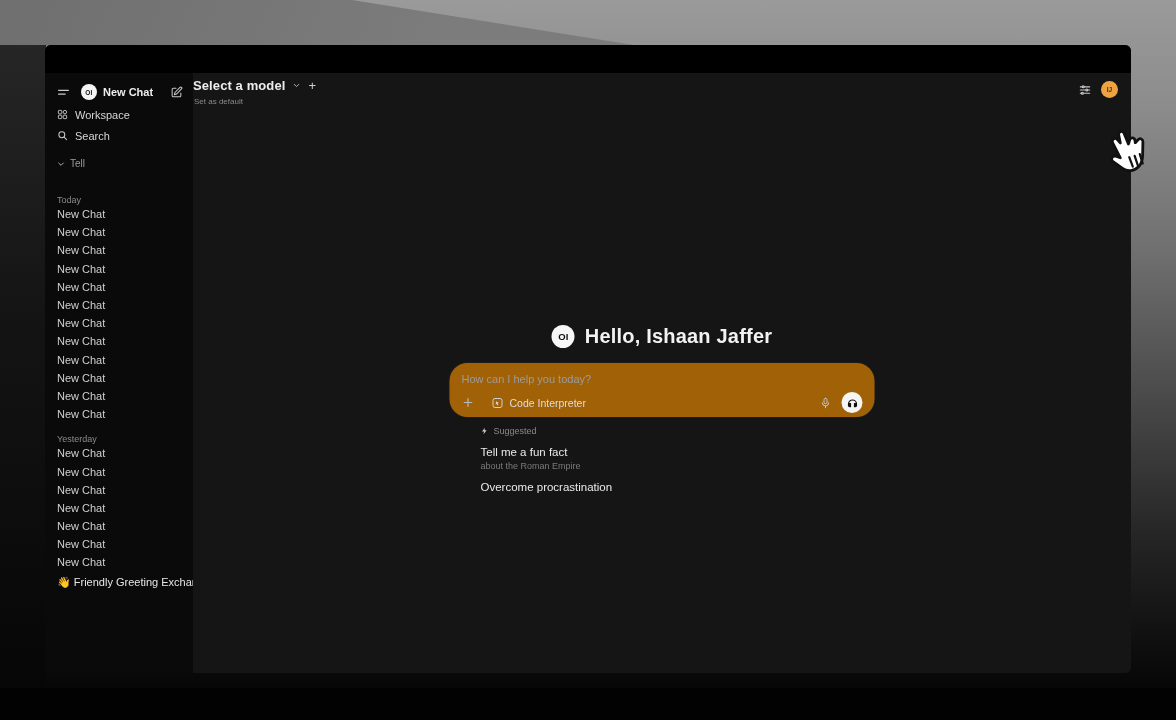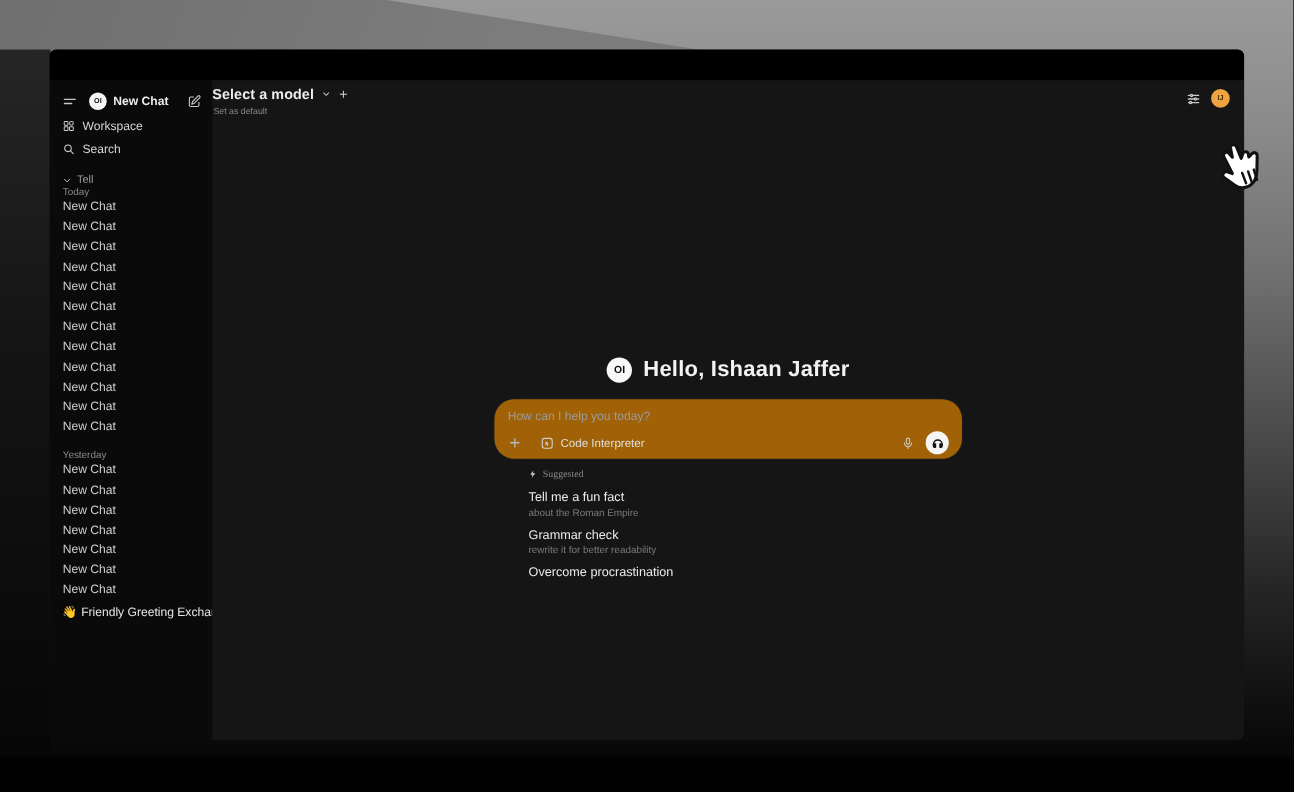--- a/index.html
+++ b/index.html
@@ -30,21 +30,21 @@
   .sb-header { display:flex; align-items:center; height:22px; margin-top:2px; }
   .icon-btn { display:inline-flex; align-items:center; justify-content:center; color:#c9c9c9; cursor:pointer; }
   .sb-logo { width:16px; height:16px; border-radius:50%; background:#f5f5f5; color:#111;
     font-size:6.5px; font-weight:800; display:flex; align-items:center; justify-content:center; margin-left:11px; letter-spacing:.2px; }
   .sb-title { font-size:11px; font-weight:700; color:#ededed; margin-left:6px; flex:1; }
   .sb-nav-item { display:flex; align-items:center; gap:7px; height:19px; margin-top:2px;
     font-size:11px; font-weight:500; color:#d6d6d6; border-radius:5px; cursor:pointer; }
   .sb-nav-item:first-of-type { margin-top:8px; }
   .sb-chats-toggle { display:flex; align-items:center; gap:5px; margin-top:13px; font-size:10px;
     color:#9a9a9a; cursor:pointer; }
-  .sb-group-label { font-size:9px; color:#8a8a8a; margin-top:0; }
+  .sb-group-label { font-size:9px; color:#8a8a8a; margin-top:26px; }
   .sb-group-label.second { margin-top:11px; }
   .chat-list { display:flex; flex-direction:column; }
   .chat-item { font-size:11px; color:#cfcfcf; height:18.2px; display:flex; align-items:center;
     border-radius:4px; cursor:pointer; white-space:nowrap; }
   .chat-item.pinned { margin-top:2px; color:#e6e6e6; }
 
   
   .main { flex:1; background:#151515; position:relative; }
   .main-header { position:absolute; left:0; top:5px; }
   .model-row { display:flex; align-items:center; gap:7px; }
@@ -70,21 +70,21 @@
   .composer-input::placeholder { color:#9b9b9b; }
   .composer-controls { display:flex; align-items:center; margin-top:7px; }
   .chip-code { display:flex; align-items:center; gap:6px; margin-left:17px; cursor:pointer; }
   .chip-code-label { font-size:10.5px; font-weight:500; color:#dedede; }
   .composer-spacer { flex:1; }
   .headset-btn { width:21px; height:21px; border-radius:50%; background:#f5f5f5; display:flex;
     align-items:center; justify-content:center; margin-left:10px; cursor:pointer; }
 
   
   .suggested { margin-top:9px; padding-left:31px; }
-  .suggested-header { display:flex; align-items:center; gap:5px; color:#8a8a8a;font-family:Liberation Serif, serif; }
+  .suggested-header { display:flex; align-items:center; gap:5px; color:#8a8a8a; }
   .suggested-label { font-size:9px; color:#8a8a8a; }
   .suggestion { margin-top:10px; cursor:pointer; }
   .suggestion-title { font-size:11.5px; font-weight:500; color:#eaeaea; }
   .suggestion-sub { font-size:9px; color:#7a7a7a; margin-top:2.5px; }
 
   
   .cursor { position:absolute; left:1102px; top:126px; width:56px; height:62px; transform:rotate(-14deg);
     pointer-events:none; z-index:50; }
 
   svg { display:block; }
@@ -299,24 +299,20 @@
                 <svg width="8" height="8" viewBox="0 0 24 24" fill="currentColor">
                     <path d="M13 2 4.5 13.5h6L9 22l9.5-12h-6.2L13 2z"></path>
                   </svg>
               </span>
               <span class="suggested-label">Suggested</span>
             </div>
             <div>
                 <div class="suggestion">
                 <div class="suggestion-title">Tell me a fun fact</div>
                 <div class="suggestion-sub">about the Roman Empire</div>
-              </div>
-                <div class="suggestion">
-                <div class="suggestion-title">Grammar check</div>
-                <div class="suggestion-sub">rewrite it for better readability</div>
               </div>
                 <div class="suggestion">
                 <div class="suggestion-title">Overcome procrastination</div>
               </div>
               </div>
           </div>
         </div>
 
       </div>
     </div>

